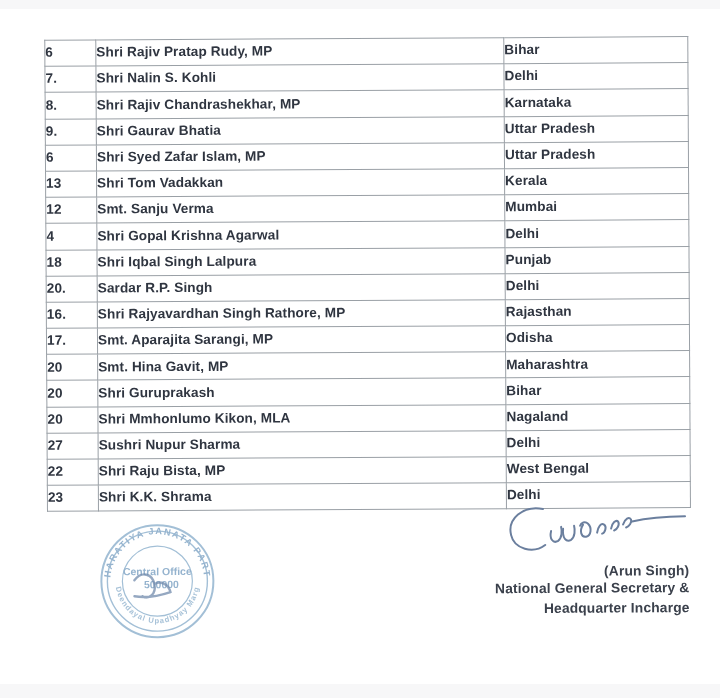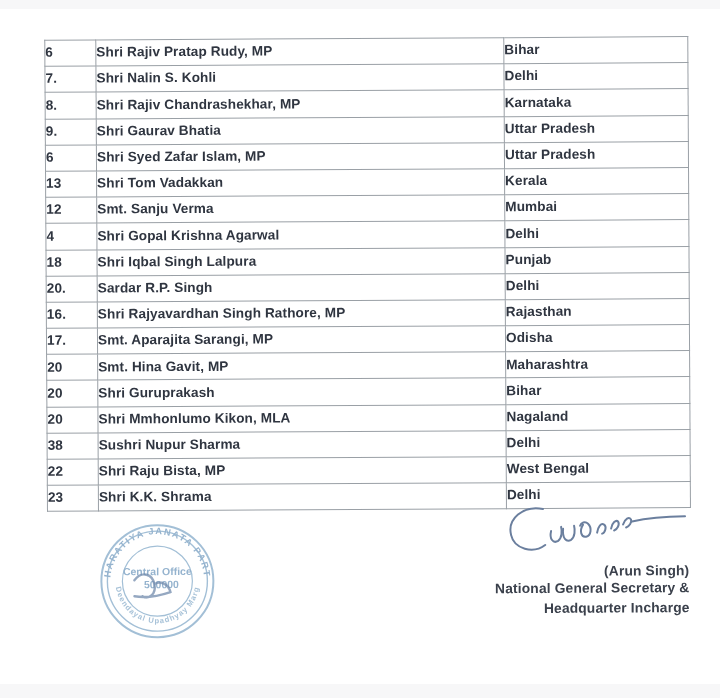--- a/index.html
+++ b/index.html
@@ -151,21 +151,21 @@
             <td class="c-sl">20</td>
             <td class="c-name">Shri Guruprakash</td>
             <td class="c-state">Bihar</td>
           </tr>
           <tr>
             <td class="c-sl">20</td>
             <td class="c-name">Shri Mmhonlumo Kikon, MLA</td>
             <td class="c-state">Nagaland</td>
           </tr>
           <tr>
-            <td class="c-sl">38</td>
+            <td class="c-sl">27</td>
             <td class="c-name">Sushri Nupur Sharma</td>
             <td class="c-state">Delhi</td>
           </tr>
           <tr>
             <td class="c-sl">22</td>
             <td class="c-name">Shri Raju Bista, MP</td>
             <td class="c-state">West Bengal</td>
           </tr>
           <tr>
             <td class="c-sl">23</td>

